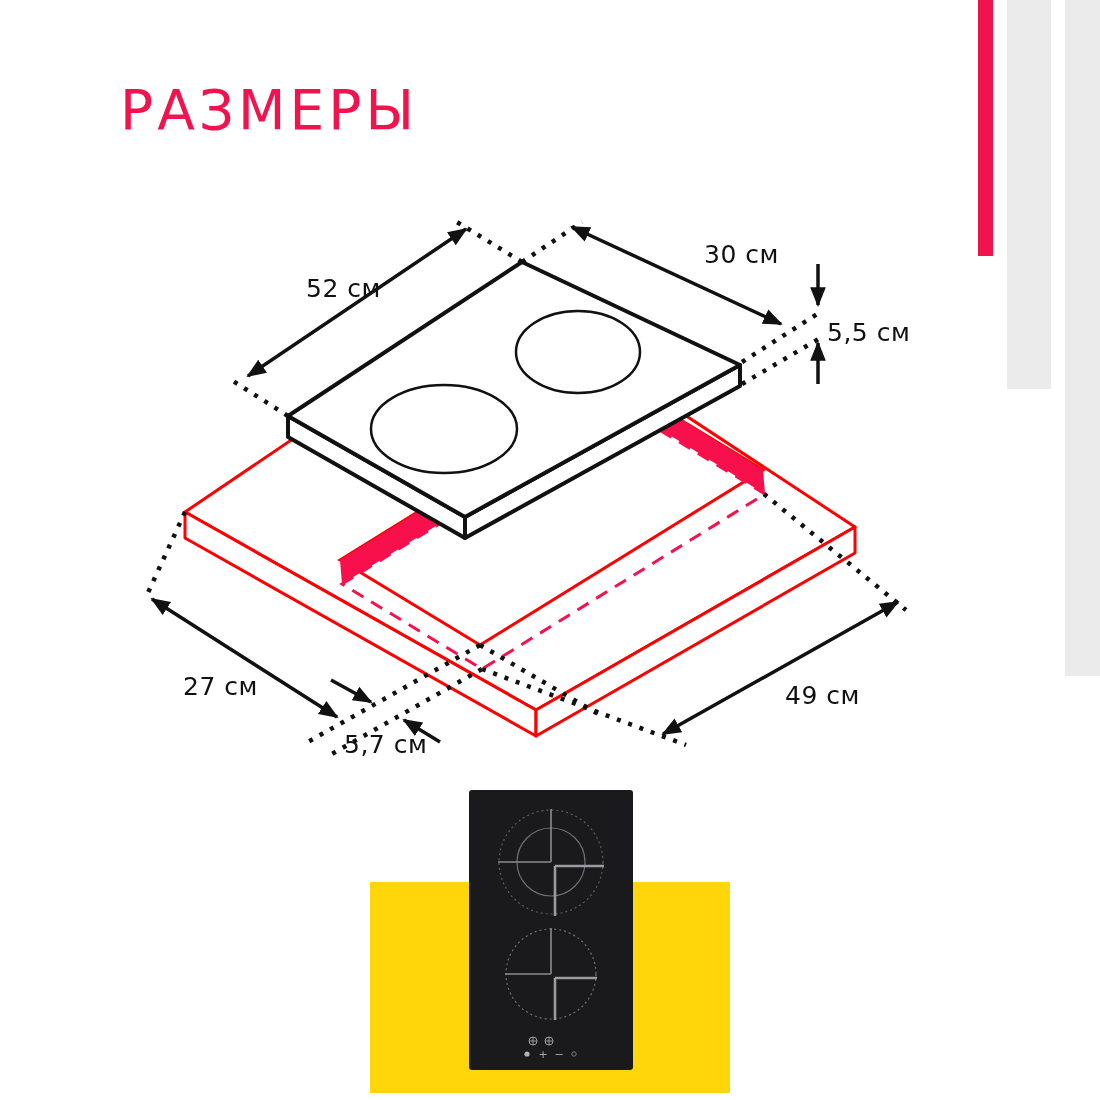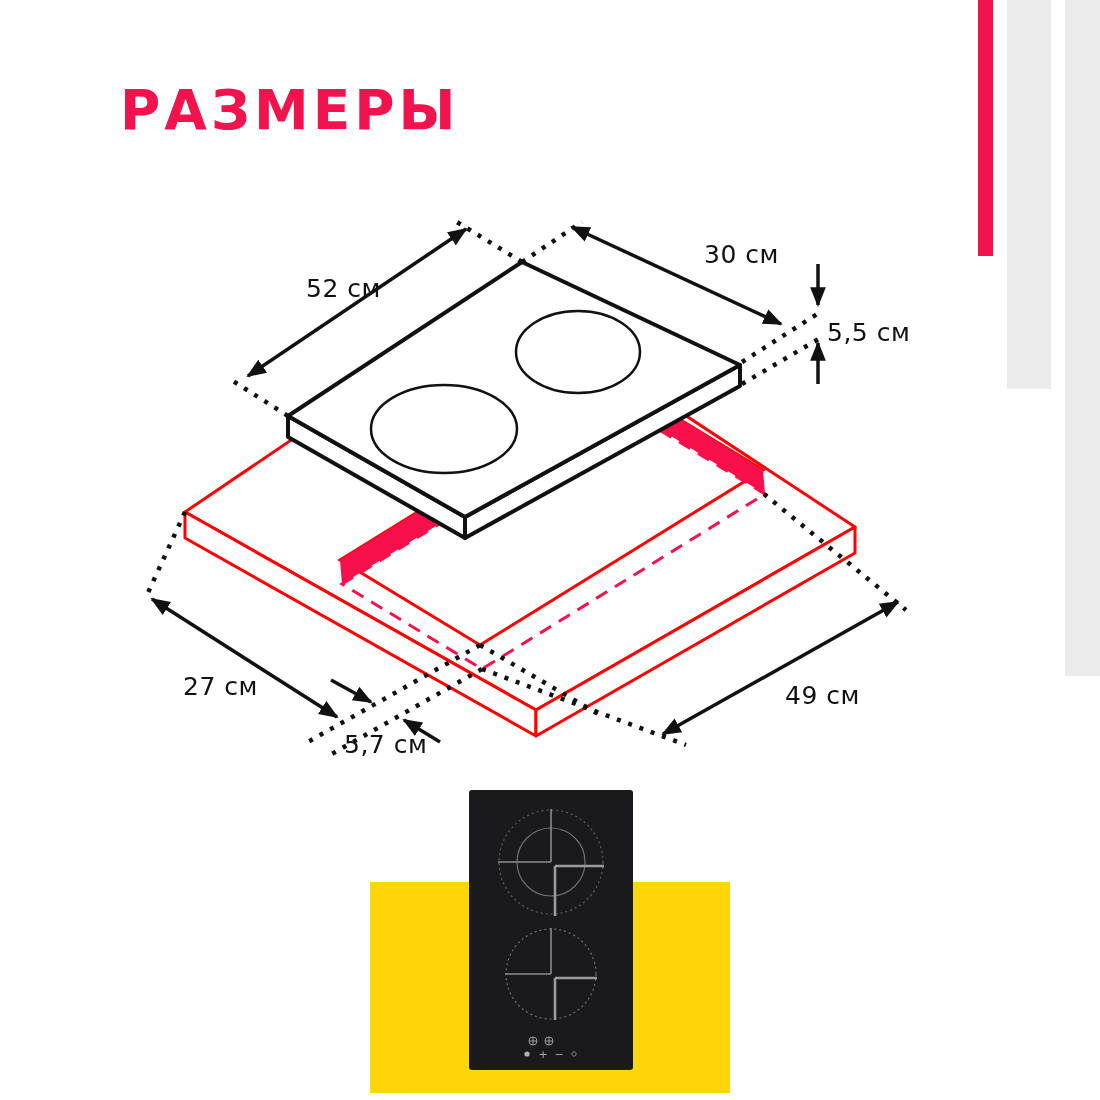--- a/index.html
+++ b/index.html
@@ -3,21 +3,21 @@
 <meta charset="utf-8">
 <style>
   html,body{margin:0;padding:0;}
   body{
     width:1100px;height:1100px;position:relative;background:#ffffff;
     font-family:"DejaVu Sans","Liberation Sans",sans-serif;overflow:hidden;
   }
   
   .page-title{
     position:absolute;left:120px;top:78px;
-    font-size:55px;font-weight:bold;letter-spacing:4px;
+    font-size:55px;font-weight:normal;letter-spacing:4px;
     color:#F0134D;
   }
   
   .bar{position:absolute;top:0;}
   .bar-pink{left:978px;width:15px;height:256px;background:#F0134D;}
   .bar-gray1{left:1007px;width:44px;height:389px;background:#EBEBEB;}
   .bar-gray2{left:1065px;width:35px;height:676px;background:#EBEBEB;}
   
   .diagram-svg{position:absolute;left:0;top:0;}
   .dim-label{

